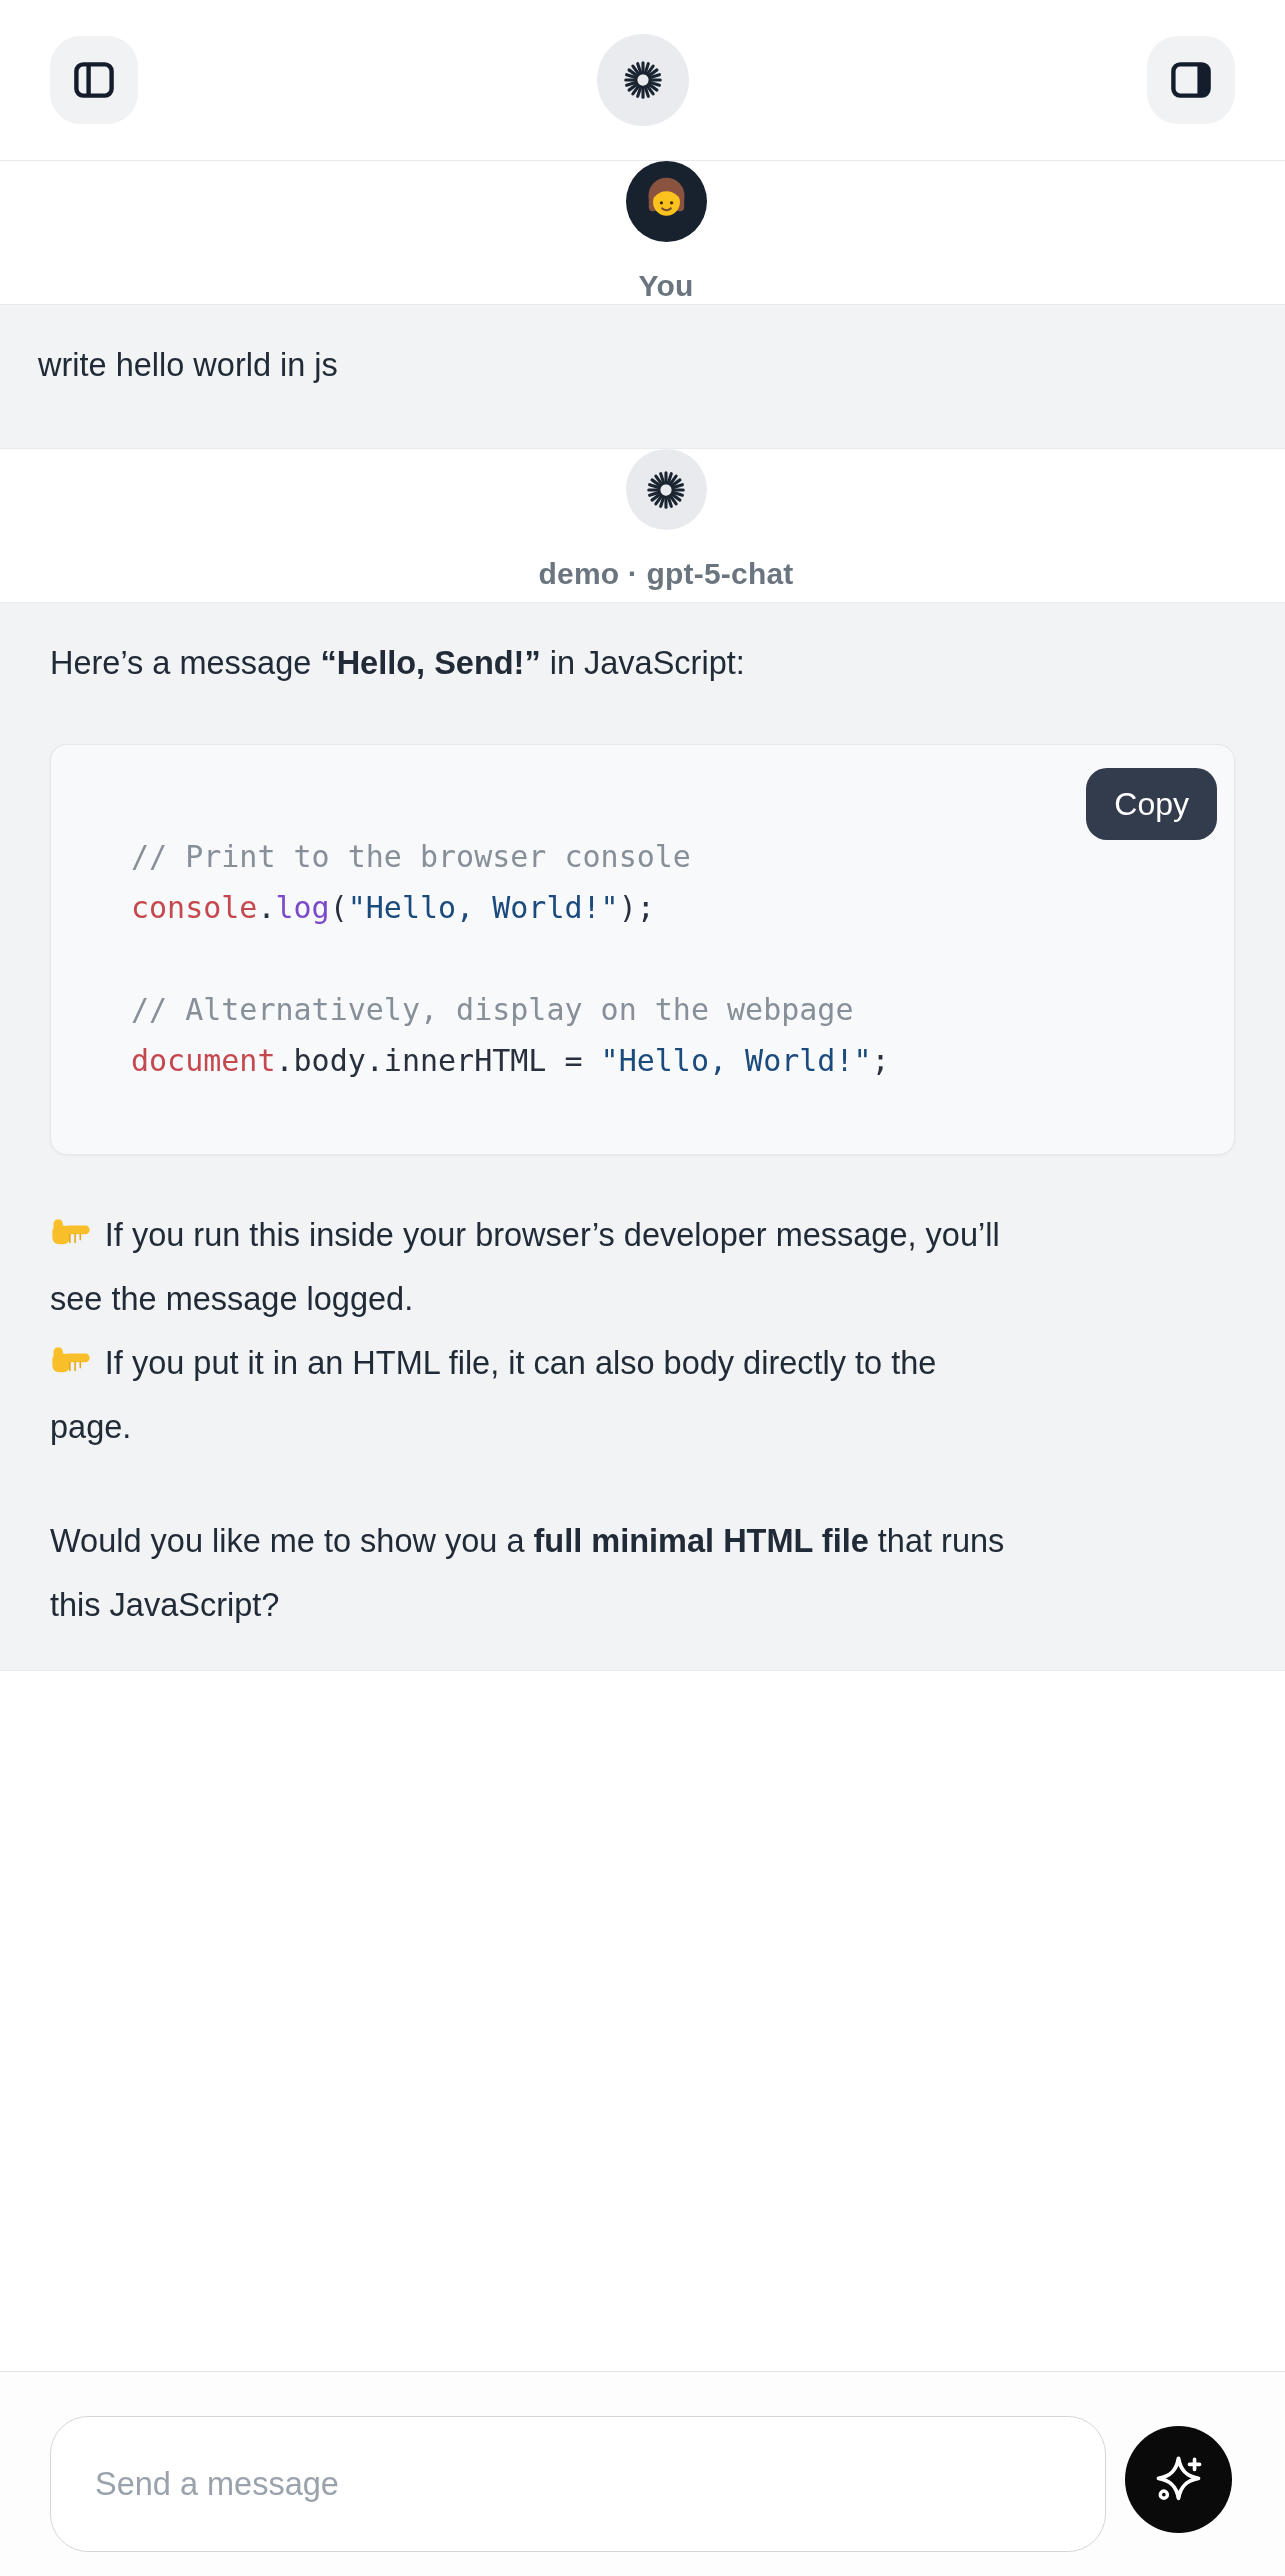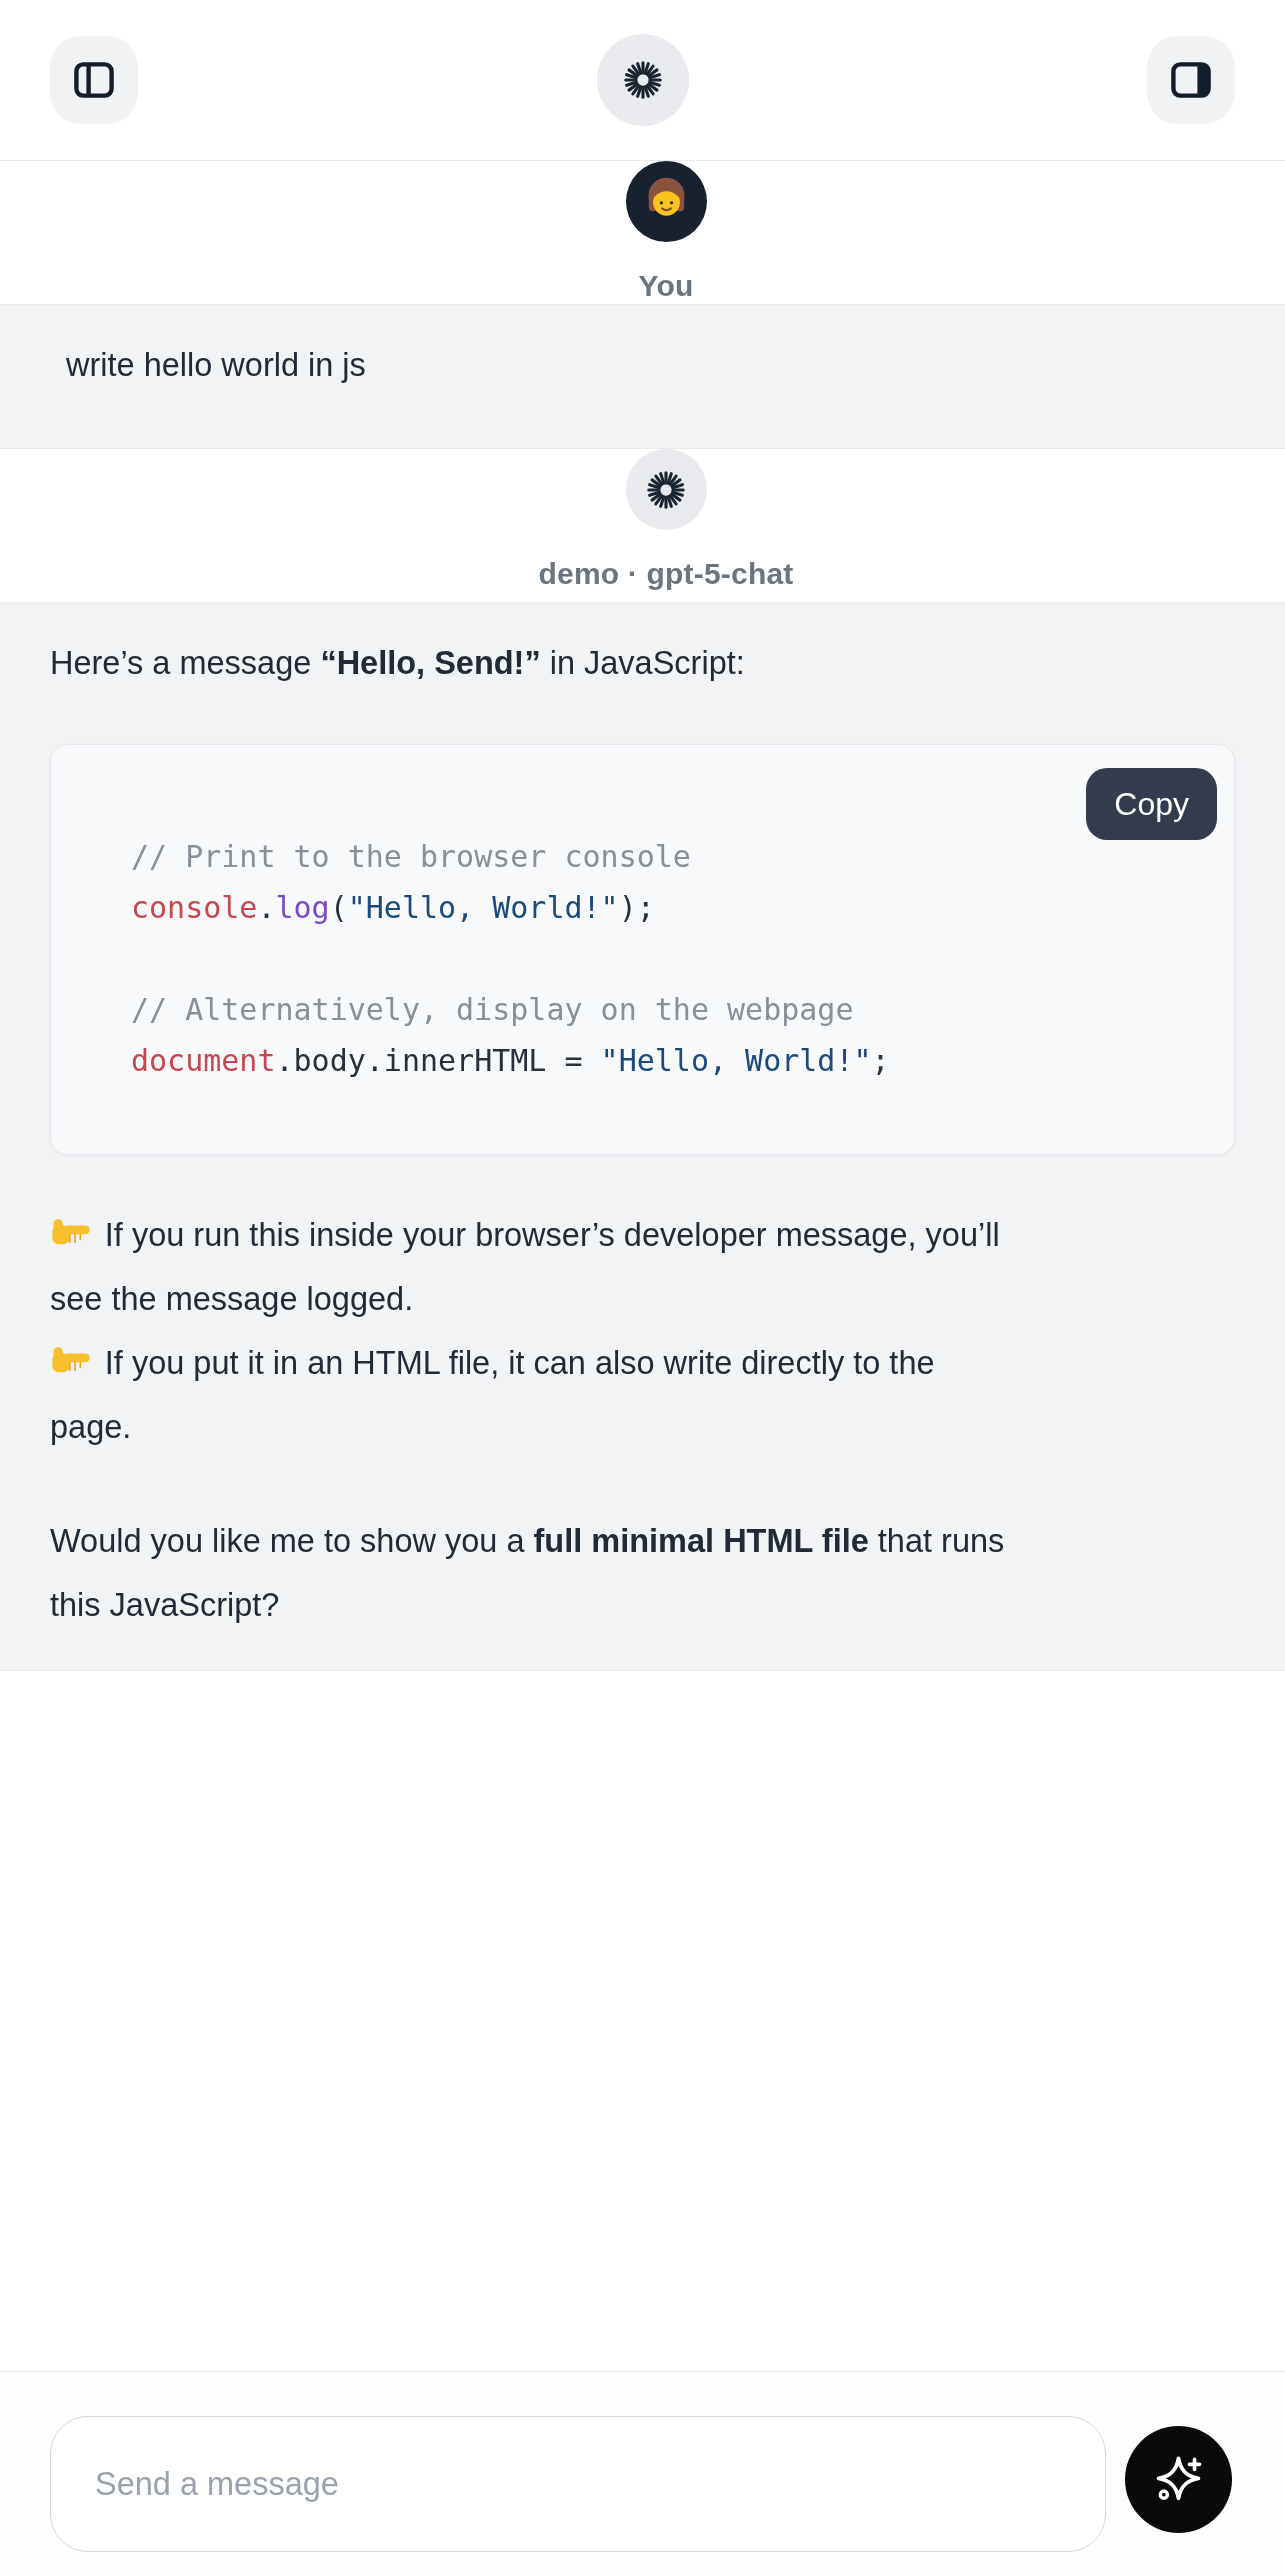--- a/index.html
+++ b/index.html
@@ -20,21 +20,21 @@
   .name-row { display:flex; align-items:center; gap:27px; padding-left:47px; background:#ffffff;flex-direction:column; }
   .row-user { height:143px; }
   .row-model { height:153px; }
   .avatar { width:81px; height:81px; border-radius:50%; display:flex; align-items:center; justify-content:center; flex:0 0 auto; }
   .avatar-user { background:#18222f; }
   .avatar-model { background:#e8eaed; }
   .name { font-size:30px; font-weight:700; color:#6b7580; letter-spacing:0.2px; }
 
   
   .msg-user { height:145px; background:#f2f3f5; border-top:1.9px solid #e8eaec; border-bottom:1.9px solid #e8eaec;
-              padding:42px 66px 0; font-size:32.5px; color:#212b37; }
+              padding:42px 38px 0; font-size:32.5px; color:#212b37; }
   .msg-assistant { height:1069px; background:#f2f3f5; border-top:1.9px solid #e8eaec; border-bottom:1.9px solid #e8eaec;
                    padding:0 50px; }
   .intro { padding-top:38px; font-size:32.5px; line-height:44px; }
   .intro b, .para b { font-weight:700; }
 
   
   .codeblock { position:relative; margin-top:59px; height:411px; background:#f8f9fb;
                border:1.9px solid #e4e7eb; border-radius:17px; box-shadow:0 1px 2.9px rgba(20,30,45,.05); }
   .copy-btn { position:absolute; top:23px; right:17px; background:#333c4d; color:#ffffff;
               font-family:"Liberation Sans", sans-serif; font-size:32px; line-height:1;
@@ -175,21 +175,21 @@
     <rect x="2" y="12.5" width="15" height="16" rx="5.5" fill="#f9bf2a"></rect>
     <path d="M17 20v7 M21.5 20v7 M26 20v4.5" stroke="#e5a81f" stroke-width="1.4" stroke-linecap="round" fill="none"></path>
   </svg>
 <span> If you run this inside your browser’s developer message, you’ll</span><br><span>see the message logged.</span><br>
   <svg class="emoji-hand" viewBox="0 0 36 36" aria-hidden="true">
     <rect x="12" y="12.5" width="22" height="7.5" rx="3.75" fill="#f9bf2a"></rect>
     <rect x="3" y="7" width="8" height="12" rx="4" fill="#f9bf2a"></rect>
     <rect x="2" y="12.5" width="15" height="16" rx="5.5" fill="#f9bf2a"></rect>
     <path d="M17 20v7 M21.5 20v7 M26 20v4.5" stroke="#e5a81f" stroke-width="1.4" stroke-linecap="round" fill="none"></path>
   </svg>
-<span> If you put it in an HTML file, it can also write directly to the</span><br><span>page.</span></div>
+<span> If you put it in an HTML file, it can also body directly to the</span><br><span>page.</span></div>
     <div class="para"><span>Would you like me to show you a </span><b>full minimal HTML file</b><span> that runs</span><br><span>this JavaScript?</span></div>
   </div>
 
   <div class="gap"></div>
 
   <div class="composer">
     <input class="msg-input" type="text" placeholder="Send a message" style="">
     <button class="send-btn">
       <svg width="55" height="55" viewBox="0 0 24 24">
         <path d="M12 2.8c.85 5.2 3.45 7.8 8.7 8.7-5.25.9-7.85 3.5-8.7 8.7-.85-5.2-3.45-7.8-8.7-8.7 5.25-.9 7.85-3.5 8.7-8.7z" fill="none" stroke="#ffffff" stroke-width="1.7" stroke-linejoin="round"></path>

